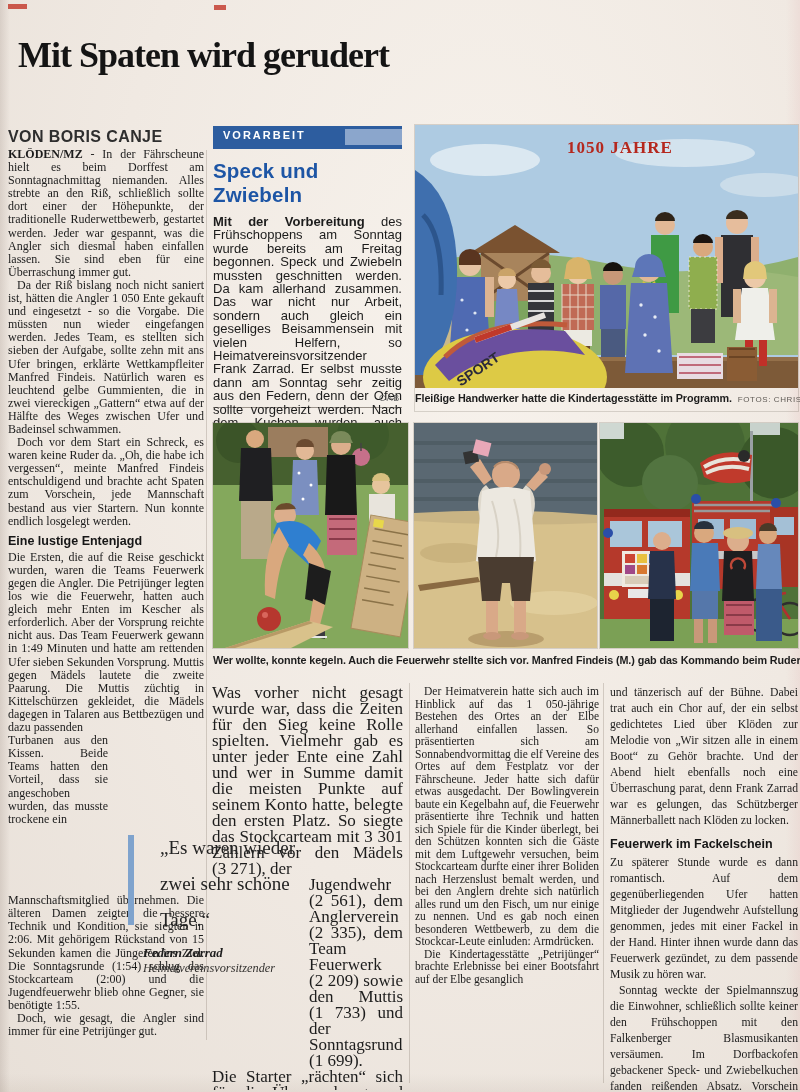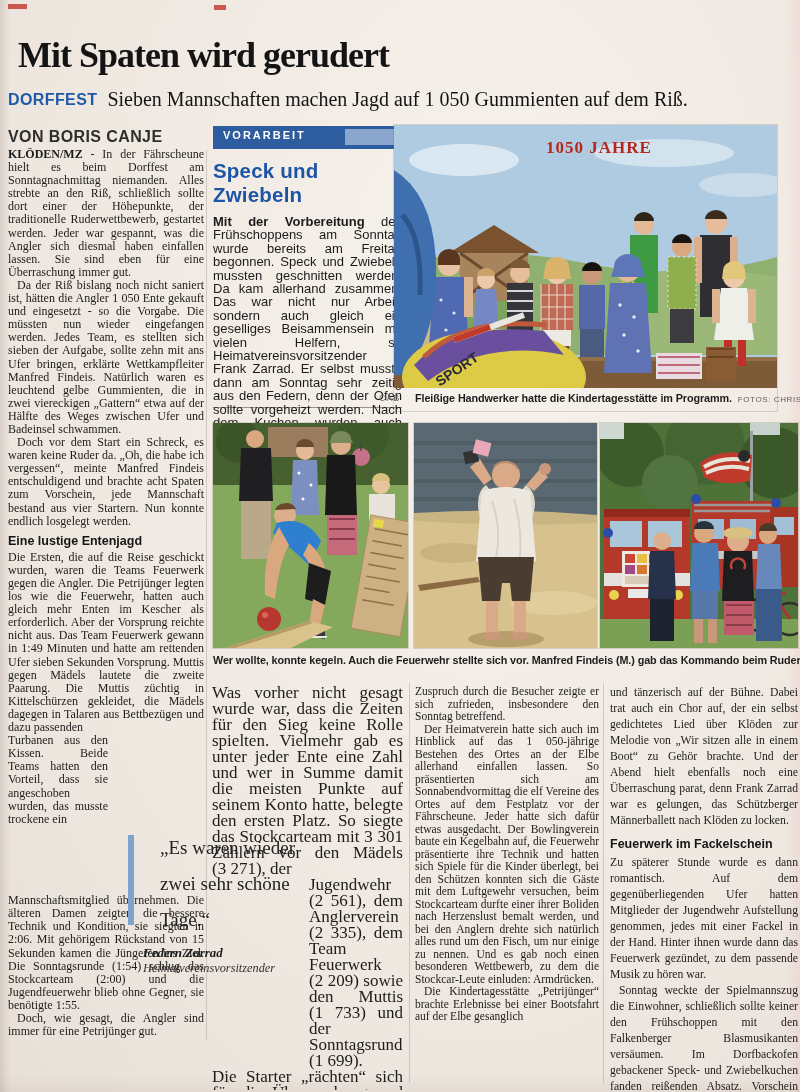--- a/index.html
+++ b/index.html
@@ -44,21 +44,21 @@
   .sbar{position:relative;height:23px;background:#2d5d9f;}
   .sbar-label{position:absolute;left:10px;top:3px;color:#fff;font-weight:bold;
     font-size:11px;letter-spacing:2px;}
   .sbar-notch{position:absolute;right:0;top:3px;width:57px;height:16px;background:#8ba6cc;}
   .sidebar h2{margin:10px 0 0 0;font-size:20.5px;color:#1d55a5;letter-spacing:.2px;}
   .sidebar .sbody{margin-top:8px;font-size:13px;line-height:13.4px;text-align:justify;
     color:#1b1b1b;hyphens:auto;}
   .sbcredit{position:absolute;right:2px;bottom:4px;font-size:9px;color:#6a6a6a;letter-spacing:.8px;}
   
   .photo{position:absolute;overflow:hidden;box-shadow:0 0 0 1px rgba(120,110,100,.25);}
-  .ph-top{left:394px;top:125px;width:383px;height:286px;}
+  .ph-top{left:415px;top:125px;width:383px;height:286px;}
   .ph-a{left:213px;top:423px;width:195px;height:225px;}
   .ph-b{left:414px;top:423px;width:183px;height:225px;}
   .ph-c{left:600px;top:423px;width:198px;height:225px;}
   .caption{position:absolute;font-family:"Liberation Sans",sans-serif;font-weight:bold;
     font-size:10.8px;letter-spacing:-0.1px;color:#1d1d1d;white-space:nowrap;}
   .cap-top{left:415px;top:392px;width:383px;}
   .cap-row{left:213px;top:654px;width:586px;}
   .photocredit{font-weight:normal;font-size:8px;color:#5f5a55;letter-spacing:.6px;margin-left:6px;}
   
   .quote{position:absolute;left:128px;top:830px;width:206px;z-index:5;}
@@ -71,23 +71,20 @@
 </head>
 <body>
 
 <div class="page">
 
   <div class="scan-mark m1"></div>
   <div class="scan-mark m2"></div>
 
   <h1 class="headline">Mit Spaten wird gerudert</h1>
 
-  <div class="deck">
-    <span class="kicker">DORFFEST</span><span class="decktext">Sieben Mannschaften machen Jagd auf 1&nbsp;050 Gummienten auf dem Riß.</span>
-  </div>
 
   <div class="byline">VON BORIS CANJE</div>
 
   <div class="colrule cr1"></div>
   <div class="colrule cr2"></div>
   <div class="colrule cr3"></div>
 
   <div class="bodycol col1">
     <p><span class="leadin">KLÖDEN/MZ</span><span> - In der Fährscheune hielt es beim Dorffest am Sonntagnachmittag niemanden. Alles strebte an den Riß, schließlich sollte dort einer der Höhepunkte, der traditionelle Ruderwettbewerb, gestartet werden. Jeder war gespannt, was die Angler sich diesmal haben einfallen lassen. Sie sind eben für eine Überraschung immer gut.</span></p>
     <p class="indent">Da der Riß bislang noch nicht saniert ist, hätten die Angler 1&nbsp;050 Ente gekauft und eingesetzt - so die Vorgabe. Die müssten nun wieder eingefangen werden. Jedes Team, es stellten sich sieben der Aufgabe, sollte zehn mit ans Ufer bringen, erklärte Wettkampfleiter Manfred Findeis. Natürlich waren es leuchtend gelbe Gummienten, die in zwei viereckigen „Gattern“ etwa auf der Hälfte des Weges zwischen Ufer und Badeinsel schwammen.</p>
@@ -379,21 +376,20 @@
   </div>
 
   <div class="bodycol col2">
     <p>Was vorher nicht gesagt wurde war, dass die Zeiten für den Sieg keine Rolle spielten. Vielmehr gab es unter jeder Ente eine Zahl und wer in Summe damit die meisten Punkte auf seinem Konto hatte, belegte den ersten Platz. So siegte das Stockcarteam mit 3&nbsp;301 Zählern vor den Mädels (3&nbsp;271), der</p>
     <div class="nw2">Jugendwehr (2&nbsp;561), dem Anglerverein (2&nbsp;335), dem Team Feuerwerk (2&nbsp;209) sowie den Muttis (1&nbsp;733) und der Sonntagsrunde (1&nbsp;699).</div>
     <p>Die Starter „rächten“ sich für die Überraschung und zwangen Manfred Findeis zum Bad im Riß. „Ich habe das gewusst und trockene Sachen mitgebracht“, bekannte er und machte den Spaß mit.</p>
     <p class="indent">„Es waren wieder zwei schöne Tage“, resümierte Heimatvereinsvorsitzender Frank Zarrad. Die kurze Regenhusche am Sonnabend habe nicht weiter gestört. Mit dem</p>
   </div>
 
   <div class="bodycol col3">
-    <p>Zuspruch durch die Besucher zeigte er sich zufrieden, insbesondere den Sonntag betreffend.</p>
     <p class="indent">Der Heimatverein hatte sich auch im Hinblick auf das 1&nbsp;050-jährige Bestehen des Ortes an der Elbe allerhand einfallen lassen. So präsentierten sich am Sonnabendvormittag die elf Vereine des Ortes auf dem Festplatz vor der Fährscheune. Jeder hatte sich dafür etwas ausgedacht. Der Bowlingverein baute ein Kegelbahn auf, die Feuerwehr präsentierte ihre Technik und hatten sich Spiele für die Kinder überlegt, bei den Schützen konnten sich die Gäste mit dem Luftgewehr versuchen, beim Stockcarteam durfte einer ihrer Boliden nach Herzenslust bemalt werden, und bei den Anglern drehte sich natürlich alles rund um den Fisch, um nur einige zu nennen. Und es gab noch einen besonderen Wettbewerb, zu dem die Stockcar-Leute einluden: Armdrücken.</p>
     <p class="indent">Die Kindertagesstätte „Petrijünger“ brachte Erlebnisse bei einer Bootsfahrt auf der Elbe gesanglich</p>
   </div>
 
   <div class="bodycol col4">
     <p>und tänzerisch auf der Bühne. Dabei trat auch ein Chor auf, der ein selbst gedichtetes Lied über Klöden zur Melodie von „Wir sitzen alle in einem Boot“ zu Gehör brachte. Und der Abend hielt ebenfalls noch eine Überraschung parat, denn Frank Zarrad war es gelungen, das Schützberger Männerballett nach Klöden zu locken.</p>
     <p class="subhead">Feuerwerk im Fackelschein</p>
     <p>Zu späterer Stunde wurde es dann romantisch. Auf dem gegenüberliegenden Ufer hatten Mitglieder der Jugendwehr Aufstellung genommen, jedes mit einer Fackel in der Hand. Hinter ihnen wurde dann das Feuerwerk gezündet, zu dem passende Musik zu hören war.</p>
     <p class="indent">Sonntag weckte der Spielmannszug die Einwohner, schließlich sollte keiner den Frühschoppen mit den Falkenberger Blasmusikanten versäumen. Im Dorfbackofen gebackener Speck- und Zwiebelkuchen fanden reißenden Absatz. Vorschein zehn Bleche wurden gebacken und alles auch verputzt.</p>
   </div>

